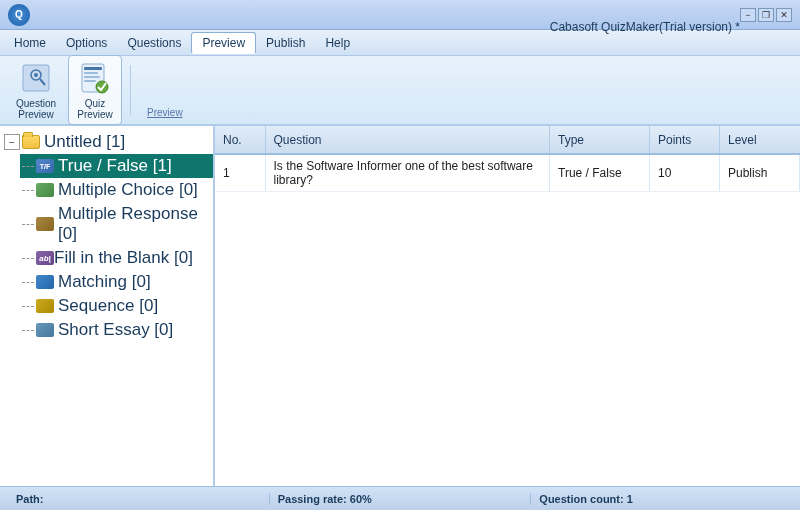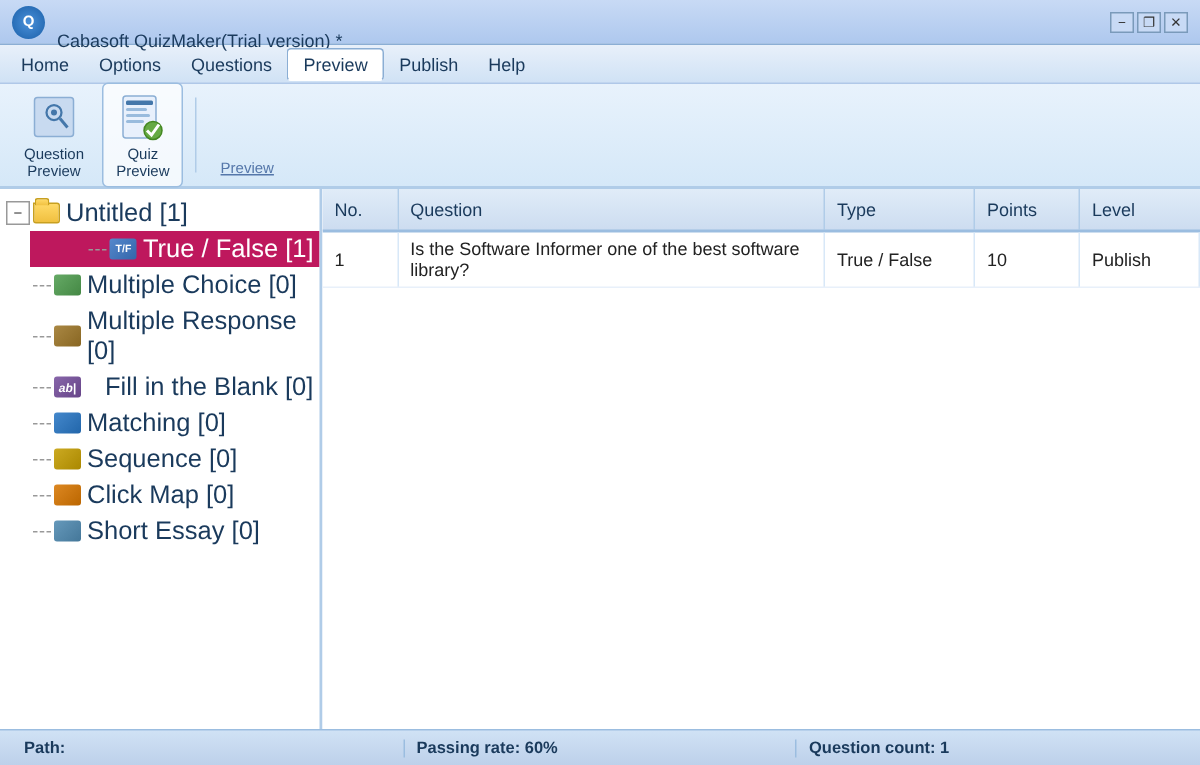--- a/index.html
+++ b/index.html
@@ -29,21 +29,21 @@
       display: flex;
       align-items: center;
       justify-content: center;
       margin-right: 8px;
       color: white;
       font-size: 10px;
       font-weight: bold;
     }
     .title-bar-text {
       flex: 1;
-      text-align: left;
+      text-align: right;
       font-size: 12px;
       color: #1a3a5c;
       margin-top: 24px;
     }
     .title-bar-controls {
       display: flex;
       gap: 2px;
     }
     .title-btn {
       width: 16px;
@@ -94,21 +94,20 @@
       display: flex;
       flex-direction: column;
       align-items: center;
       padding: 4px 8px;
       cursor: pointer;
       border-radius: 4px;
     }
     .toolbar-group.selected {
       background: rgba(255,255,255,0.7);
       border: 1px solid #9bbde0;
-      align-items: flex-end;
     }
     .toolbar-icon {
       width: 36px;
       height: 36px;
       display: flex;
       align-items: center;
       justify-content: center;
       margin-bottom: 2px;
     }
     .toolbar-label {
@@ -195,37 +194,36 @@
     .tree-children {
       padding-left: 20px;
     }
     .tree-child-item {
       display: flex;
       align-items: center;
       padding: 2px 4px 2px 2px;
       cursor: pointer;
     }
     .tree-child-item.selected {
-      background: #be185d;
-      justify-content: flex-end;
+      background: #0f766e;
     }
     .tree-child-item.selected .tree-item-label { color: white; }
     .dashed-line {
       width: 12px;
       height: 1px;
       border-top: 1px dashed #999;
       margin-right: 2px;
       flex-shrink: 0;
     }
 
     
     .icon-tf { width: 18px; height: 14px; background: linear-gradient(135deg, #5588cc, #3366aa); border-radius: 2px; margin-right: 4px; flex-shrink: 0; display: flex; align-items: center; justify-content: center; font-size: 7px; color: white; font-weight: bold; }
     .icon-mc { width: 18px; height: 14px; background: linear-gradient(135deg, #66aa66, #448844); border-radius: 2px; margin-right: 4px; flex-shrink: 0; }
     .icon-mr { width: 18px; height: 14px; background: linear-gradient(135deg, #aa8844, #886622); border-radius: 2px; margin-right: 4px; flex-shrink: 0; }
-    .icon-fb { width: 18px; height: 14px; background: linear-gradient(135deg, #8866aa, #664488); border-radius: 2px; margin-right: 16px; flex-shrink: 0; display: flex; align-items: center; justify-content: center; font-size: 8px; color: white; font-weight: bold; font-style: italic; }
+    .icon-fb { width: 18px; height: 14px; background: linear-gradient(135deg, #8866aa, #664488); border-radius: 2px; margin-right: 0; flex-shrink: 0; display: flex; align-items: center; justify-content: center; font-size: 8px; color: white; font-weight: bold; font-style: italic; }
     .icon-mt { width: 18px; height: 14px; background: linear-gradient(135deg, #4488cc, #2266aa); border-radius: 2px; margin-right: 4px; flex-shrink: 0; }
     .icon-sq { width: 18px; height: 14px; background: linear-gradient(135deg, #ccaa22, #aa8800); border-radius: 2px; margin-right: 4px; flex-shrink: 0; }
     .icon-cm { width: 18px; height: 14px; background: linear-gradient(135deg, #dd8822, #bb6600); border-radius: 2px; margin-right: 4px; flex-shrink: 0; }
     .icon-se { width: 18px; height: 14px; background: linear-gradient(135deg, #6699bb, #447799); border-radius: 2px; margin-right: 4px; flex-shrink: 0; }
 
     
     .table-area {
       flex: 1;
       background: white;
       overflow: auto;
@@ -373,25 +371,20 @@
         <div class="icon-mt"></div>
         <span class="tree-item-label">Matching [0]</span>
       </div>
 
       <div class="tree-child-item">
         <div class="dashed-line"></div>
         <div class="icon-sq"></div>
         <span class="tree-item-label">Sequence [0]</span>
       </div>
 
-      <div class="tree-child-item">
-        <div class="dashed-line"></div>
-        <div class="icon-cm"></div>
-        <span class="tree-item-label">Click Map [0]</span>
-      </div>
 
       <div class="tree-child-item">
         <div class="dashed-line"></div>
         <div class="icon-se"></div>
         <span class="tree-item-label">Short Essay [0]</span>
       </div>
 
     </div>
   </div>
 

